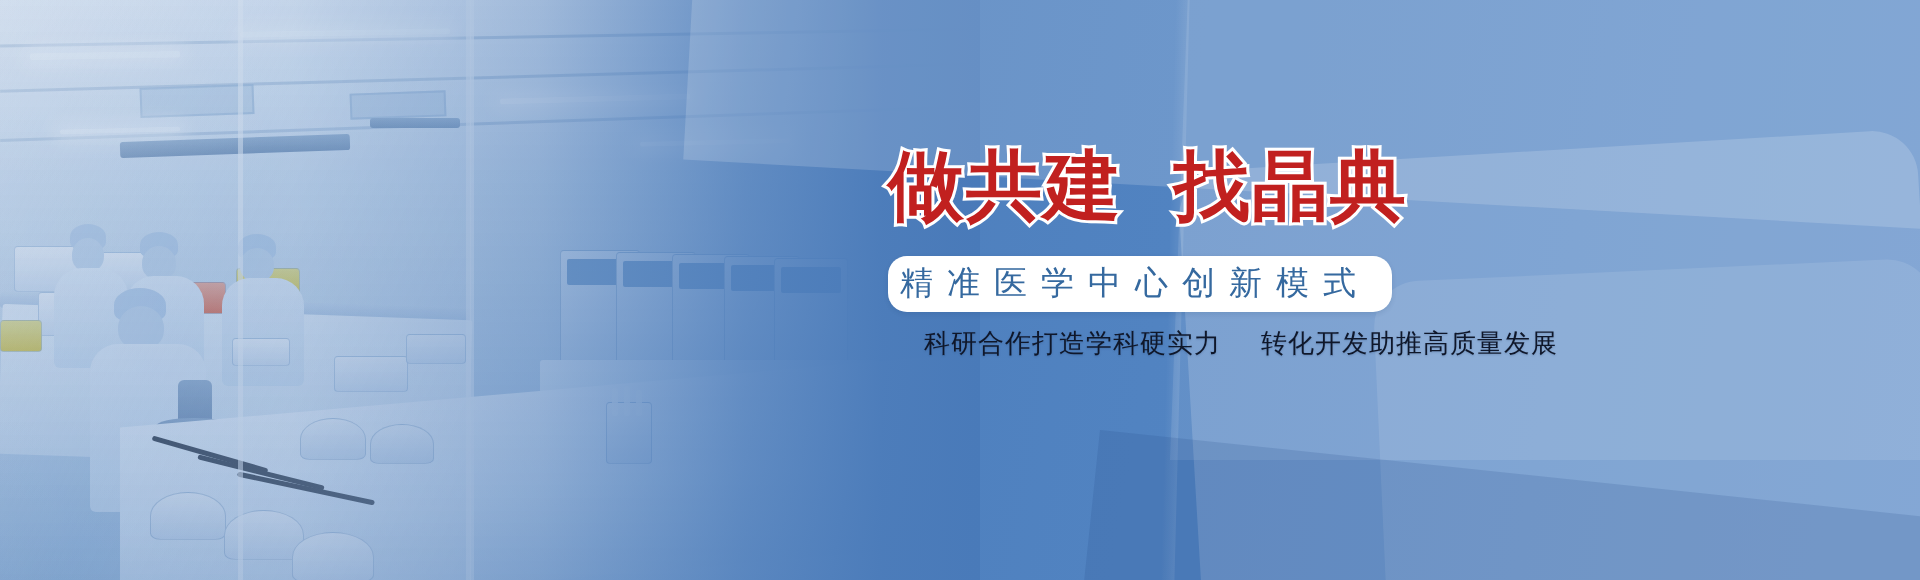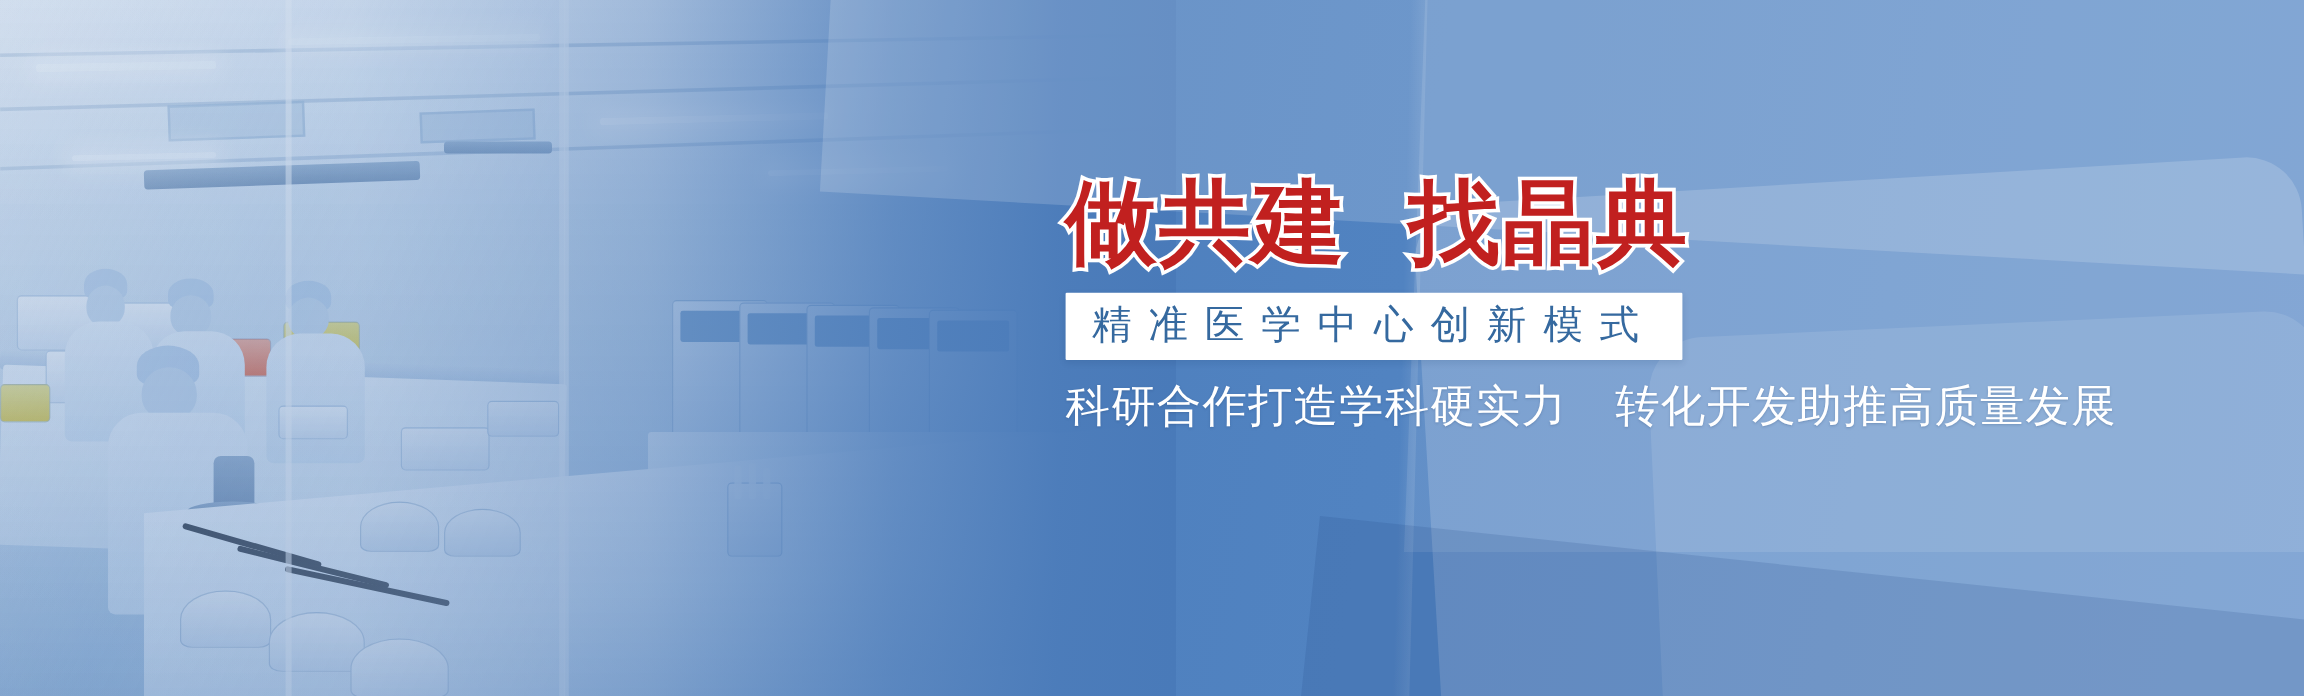--- a/index.html
+++ b/index.html
@@ -152,44 +152,45 @@
     letter-spacing:2px;
     white-space:nowrap;
     -webkit-text-stroke:6px #ffffff;
     paint-order:stroke fill;
     text-shadow:0 2px 0 rgba(255,255,255,.35);
     font-family:"DejaVu Sans","Liberation Sans",sans-serif;
   }
   .headline .gap{display:inline-block;width:52px;}
 
   .subtitle-bar{
-    margin-top:20px;
+    margin-top:32px;
     display:inline-block;
     background:#ffffff;
-    border-radius:1px;
-    padding:9px 22px 10px 22px;
+    border-radius:19px;
+    padding:9px 22px 10px 12px;
     box-shadow:0 2px 5px rgba(20,50,90,.12);
   }
   .subtitle-bar .txt{
     font-size:33px;
     line-height:1.12;
     color:#35699f;
     letter-spacing:14px;
     white-space:nowrap;
     font-family:"DejaVu Sans","Liberation Sans",sans-serif;
   }
 
   .tagline{
     margin-top:14px;
-    font-size:37px;
-    color:#ffffff;
+    font-size:26px;
+    color:#0f172a;
     letter-spacing:1px;
     white-space:nowrap;
     font-family:"DejaVu Sans","Liberation Sans",sans-serif;
     text-shadow:0 1px 2px rgba(30,60,100,.25);
+    margin-left:36px;
   }
   .tagline .gap2{display:inline-block;width:40px;}
 </style>
 </head>
 <body>
 
 <div class="banner">
 
   <div class="bg-base"></div>
 

